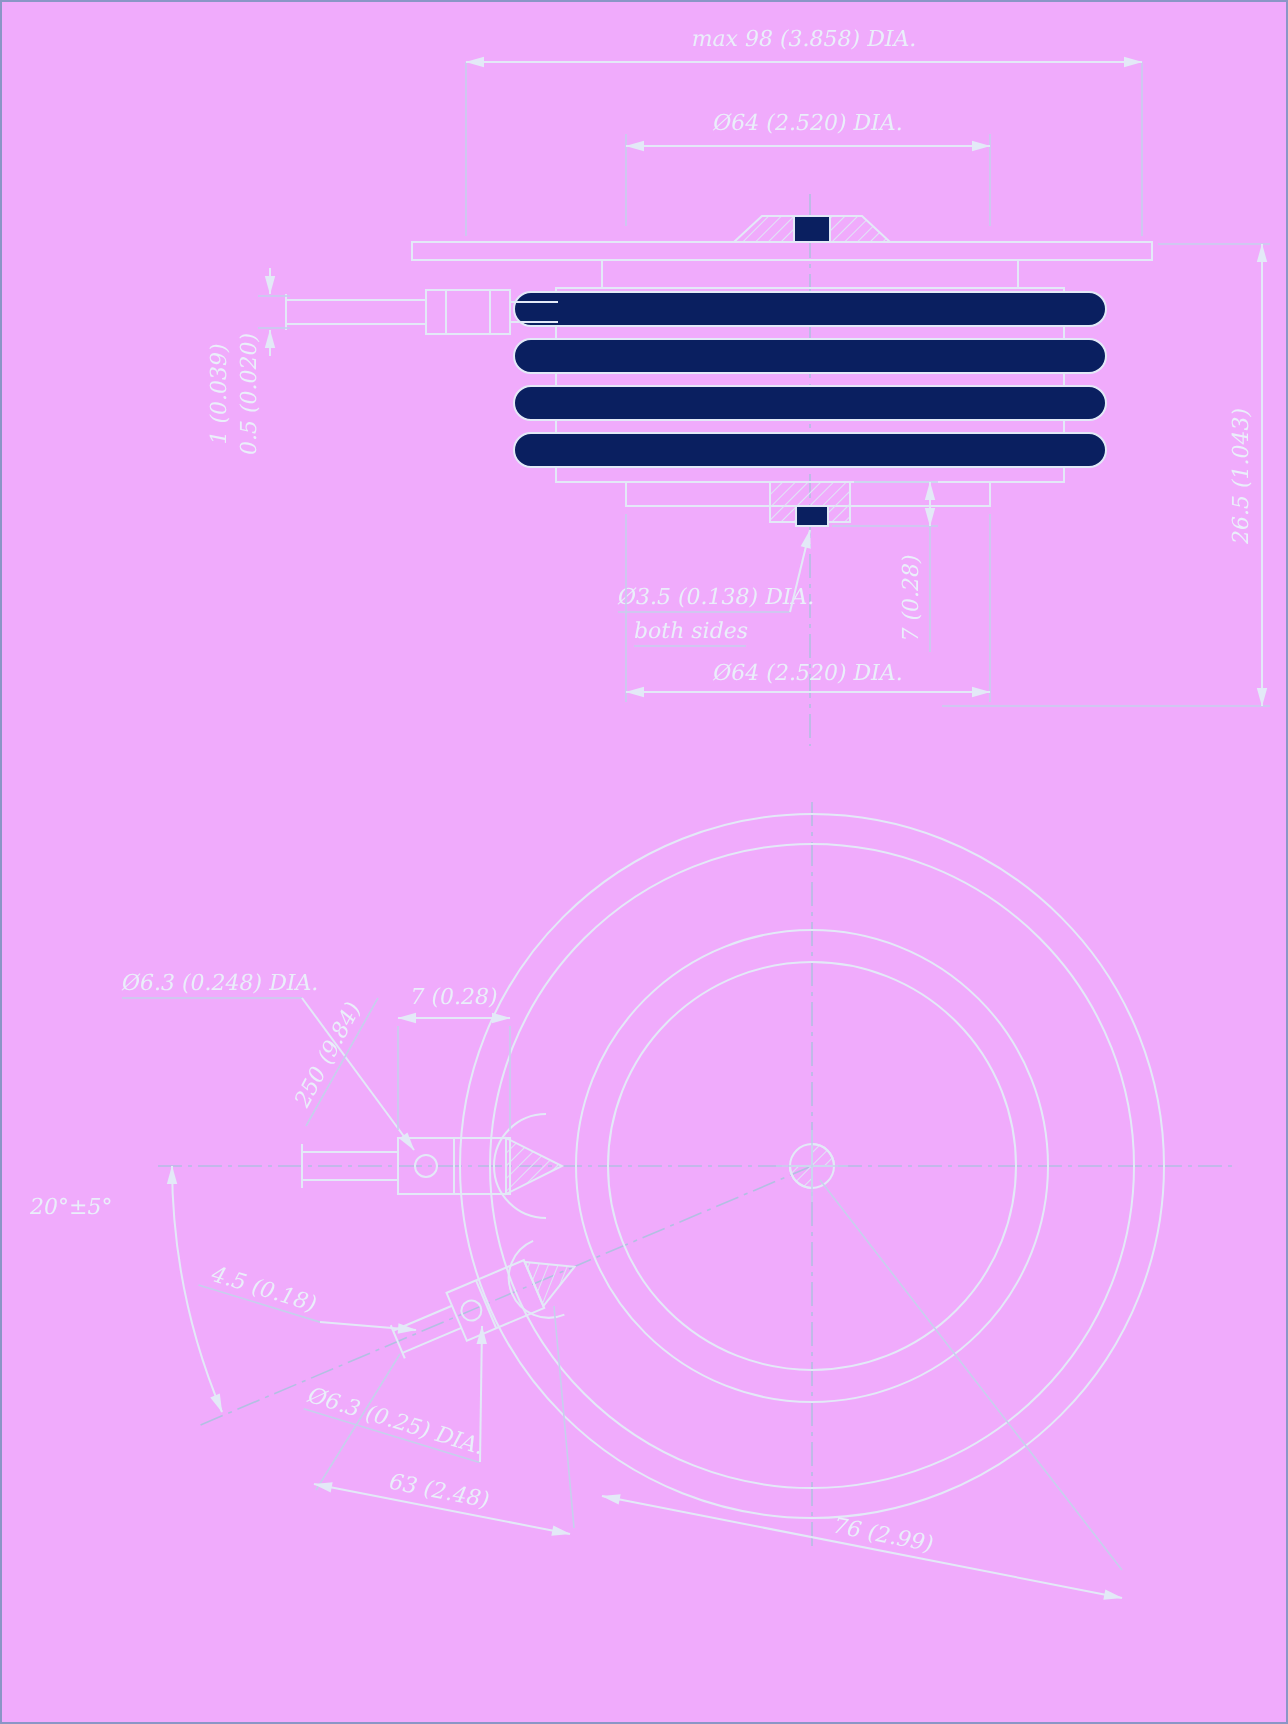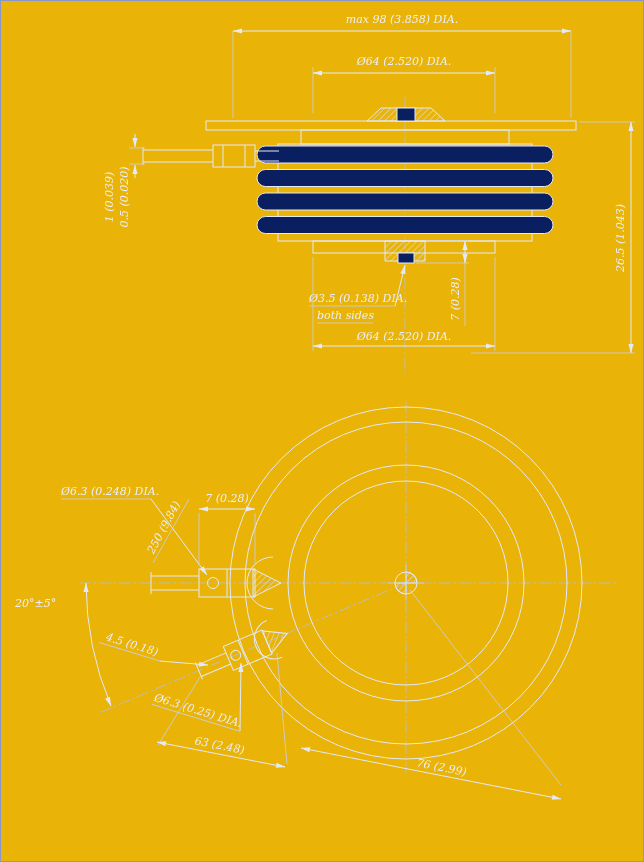--- a/index.html
+++ b/index.html
@@ -1,18 +1,18 @@
 <!DOCTYPE html>
 <html><head>
 <meta charset="utf-8">
 <style>
   html,body { margin:0; padding:0; background:#05123f; }
   .canvas {
     width:644px; height:862px; position:relative;
-    background:#eab308;
+    background:#f0abfc;
     border:1px solid #8a96c6;
     box-sizing:border-box;
     overflow:hidden;
     font-family:"DejaVu Serif", serif;
   }
   svg { display:block; }
   .ln   { stroke:#e3e9f7; stroke-width:1; fill:none; }
   .thin { stroke:#c6d0ec; stroke-width:0.8; fill:none; }
   .cl   { stroke:#b3bfe2; stroke-width:0.8; fill:none; stroke-dasharray:12 3 2 3; }
   .bg   { fill:#0a1f60; }

